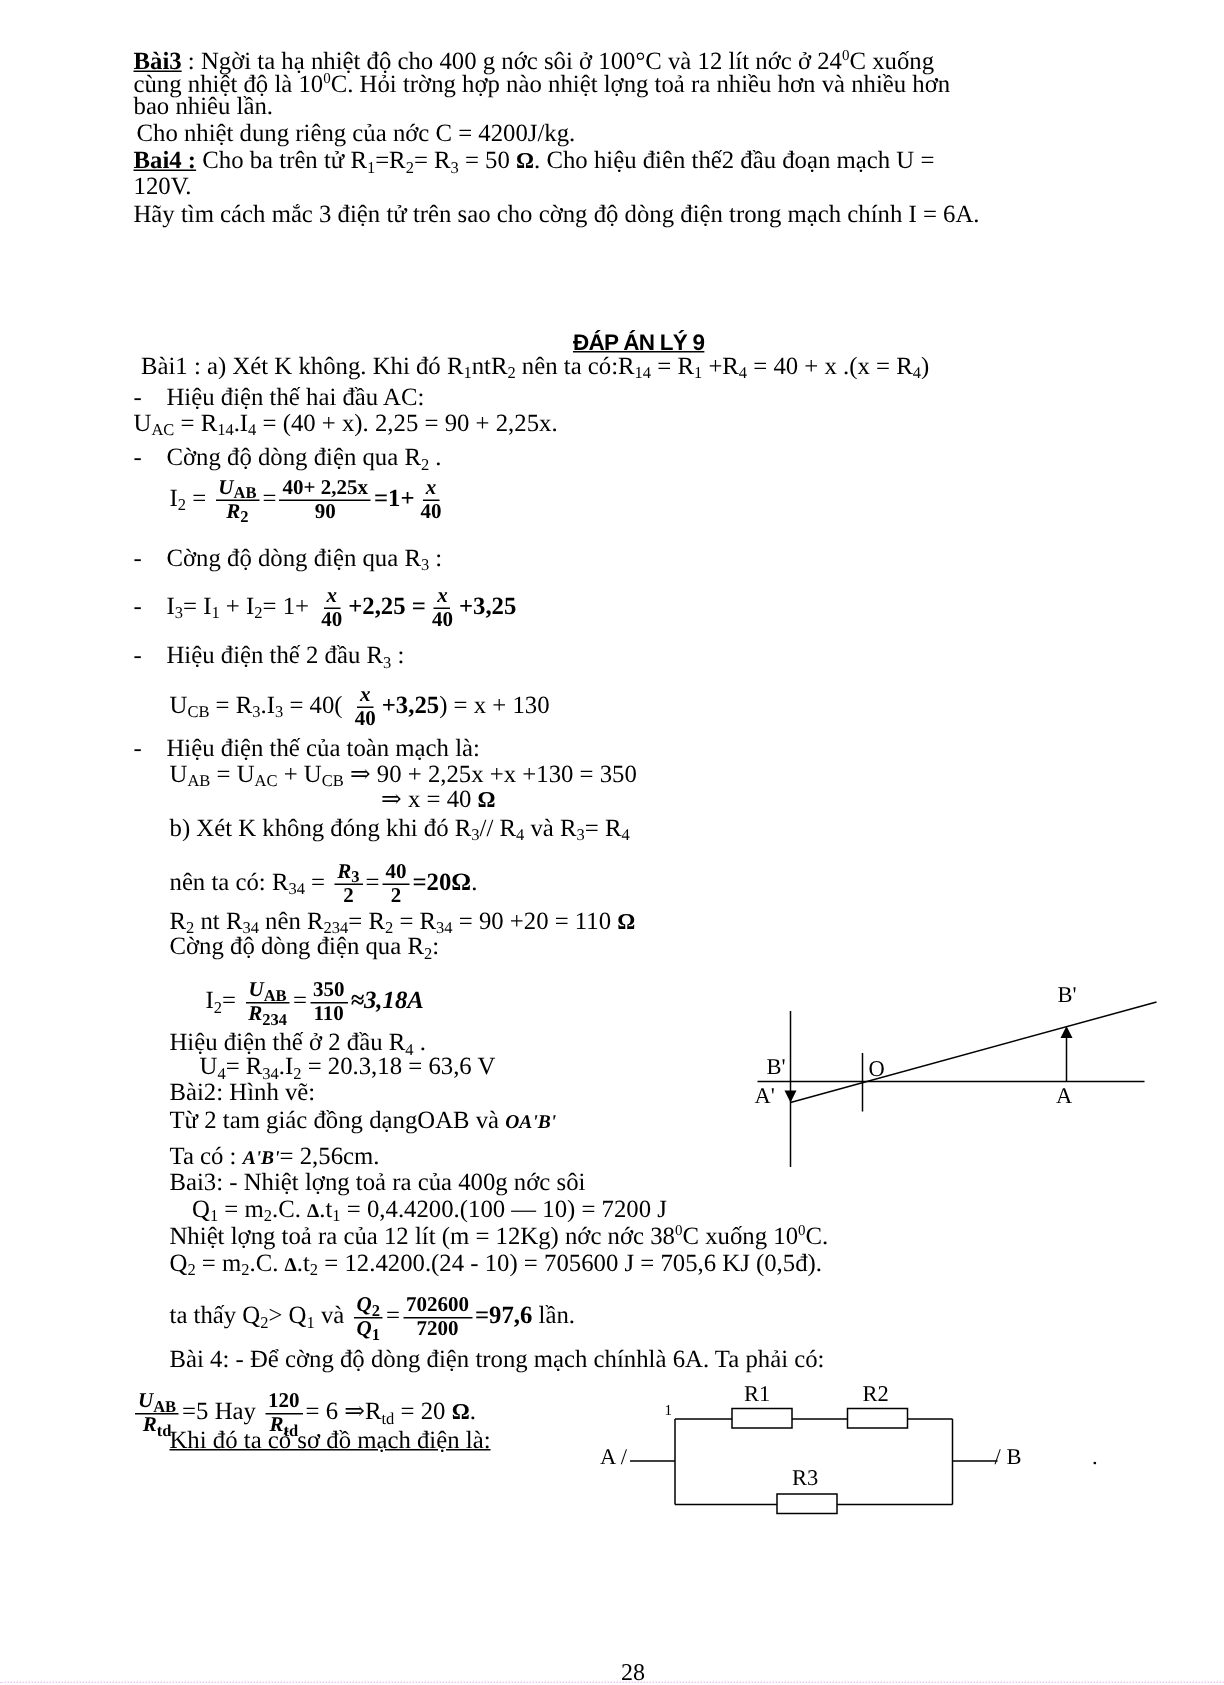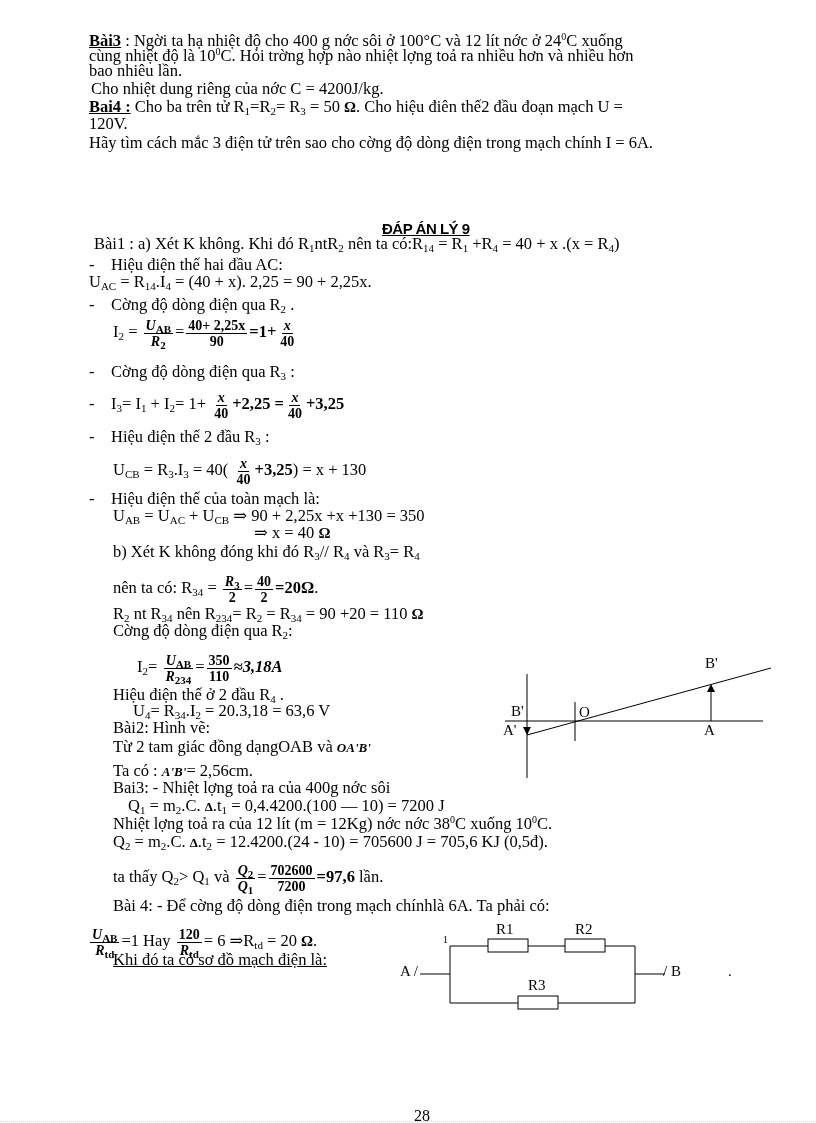--- a/index.html
+++ b/index.html
@@ -169,21 +169,21 @@
       <span class="num">702600</span>
       <span class="den">7200</span>
     </span><span class="bold">=97,6</span><span> lần.</span>
 </div>
 
 <div class="ln" style="left:113px;top:898px;">Bài 4: - Để cờng   độ dòng điện trong mạch chínhlà 6A. Ta phải có:</div>
 <div class="ln" style="left:88px;top:927px;">
   <span class="frac">
       <span class="num"><i>U</i><sub>AB</sub></span>
       <span class="den"><i>R</i><sub>td</sub></span>
-    </span><span>=1 Hay </span>
+    </span><span>=5 Hay </span>
   <span class="frac">
       <span class="num">120</span>
       <span class="den"><i>R</i><sub>td</sub></span>
     </span><span>= 6  ⇒R</span><sub>td</sub><span> = 20 </span><span class="omega">Ω</span><span>.</span>
 </div>
 <div class="ln" style="left:113px;top:952px;text-decoration:underline;">Khi đó ta có sơ đồ mạch điện là:</div>
 
 <svg style="left:495px;top:640px;" width="290" height="150" viewBox="0 0 290 150">
   <line x1="10" y1="81" x2="268" y2="81" stroke="#000" stroke-width="1"></line>
   <line x1="32" y1="34" x2="32" y2="138" stroke="#000" stroke-width="1"></line>

